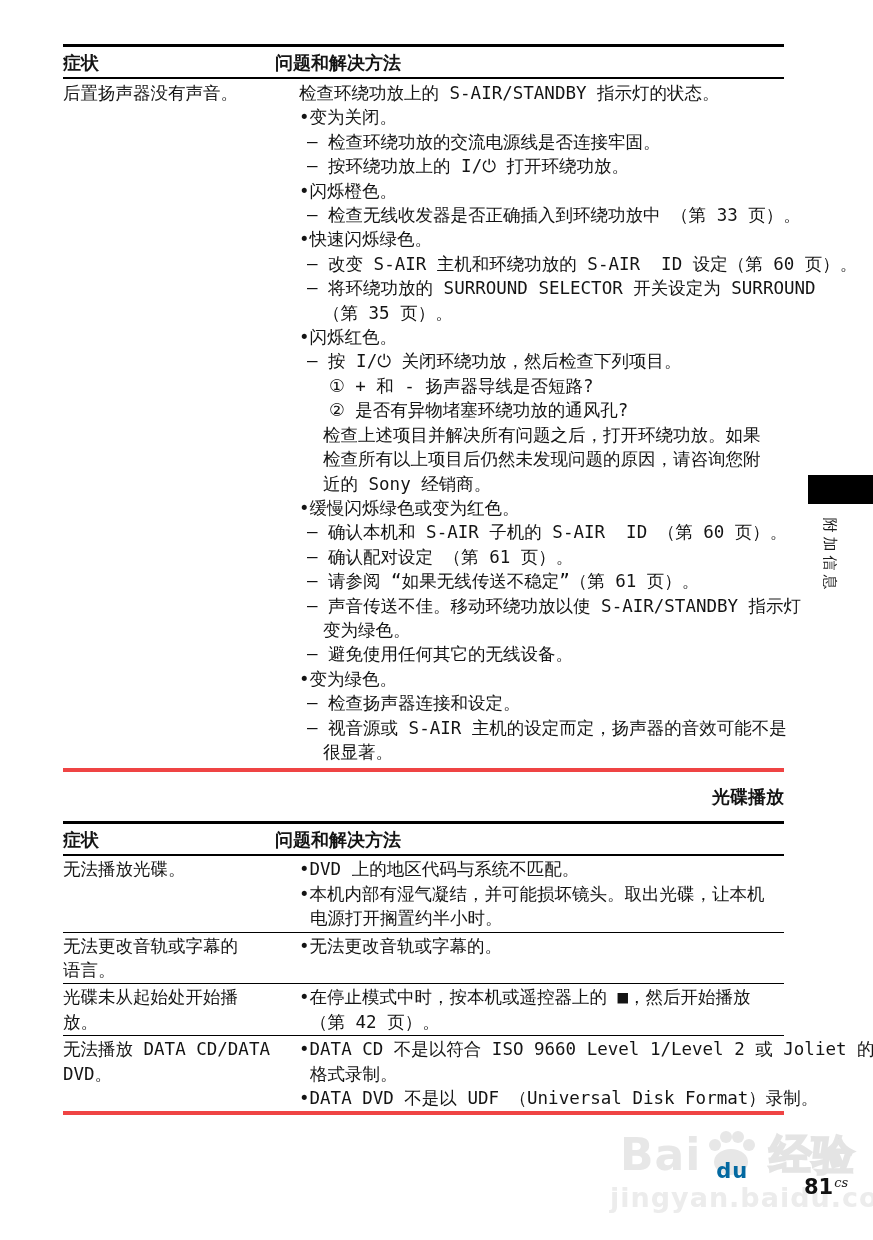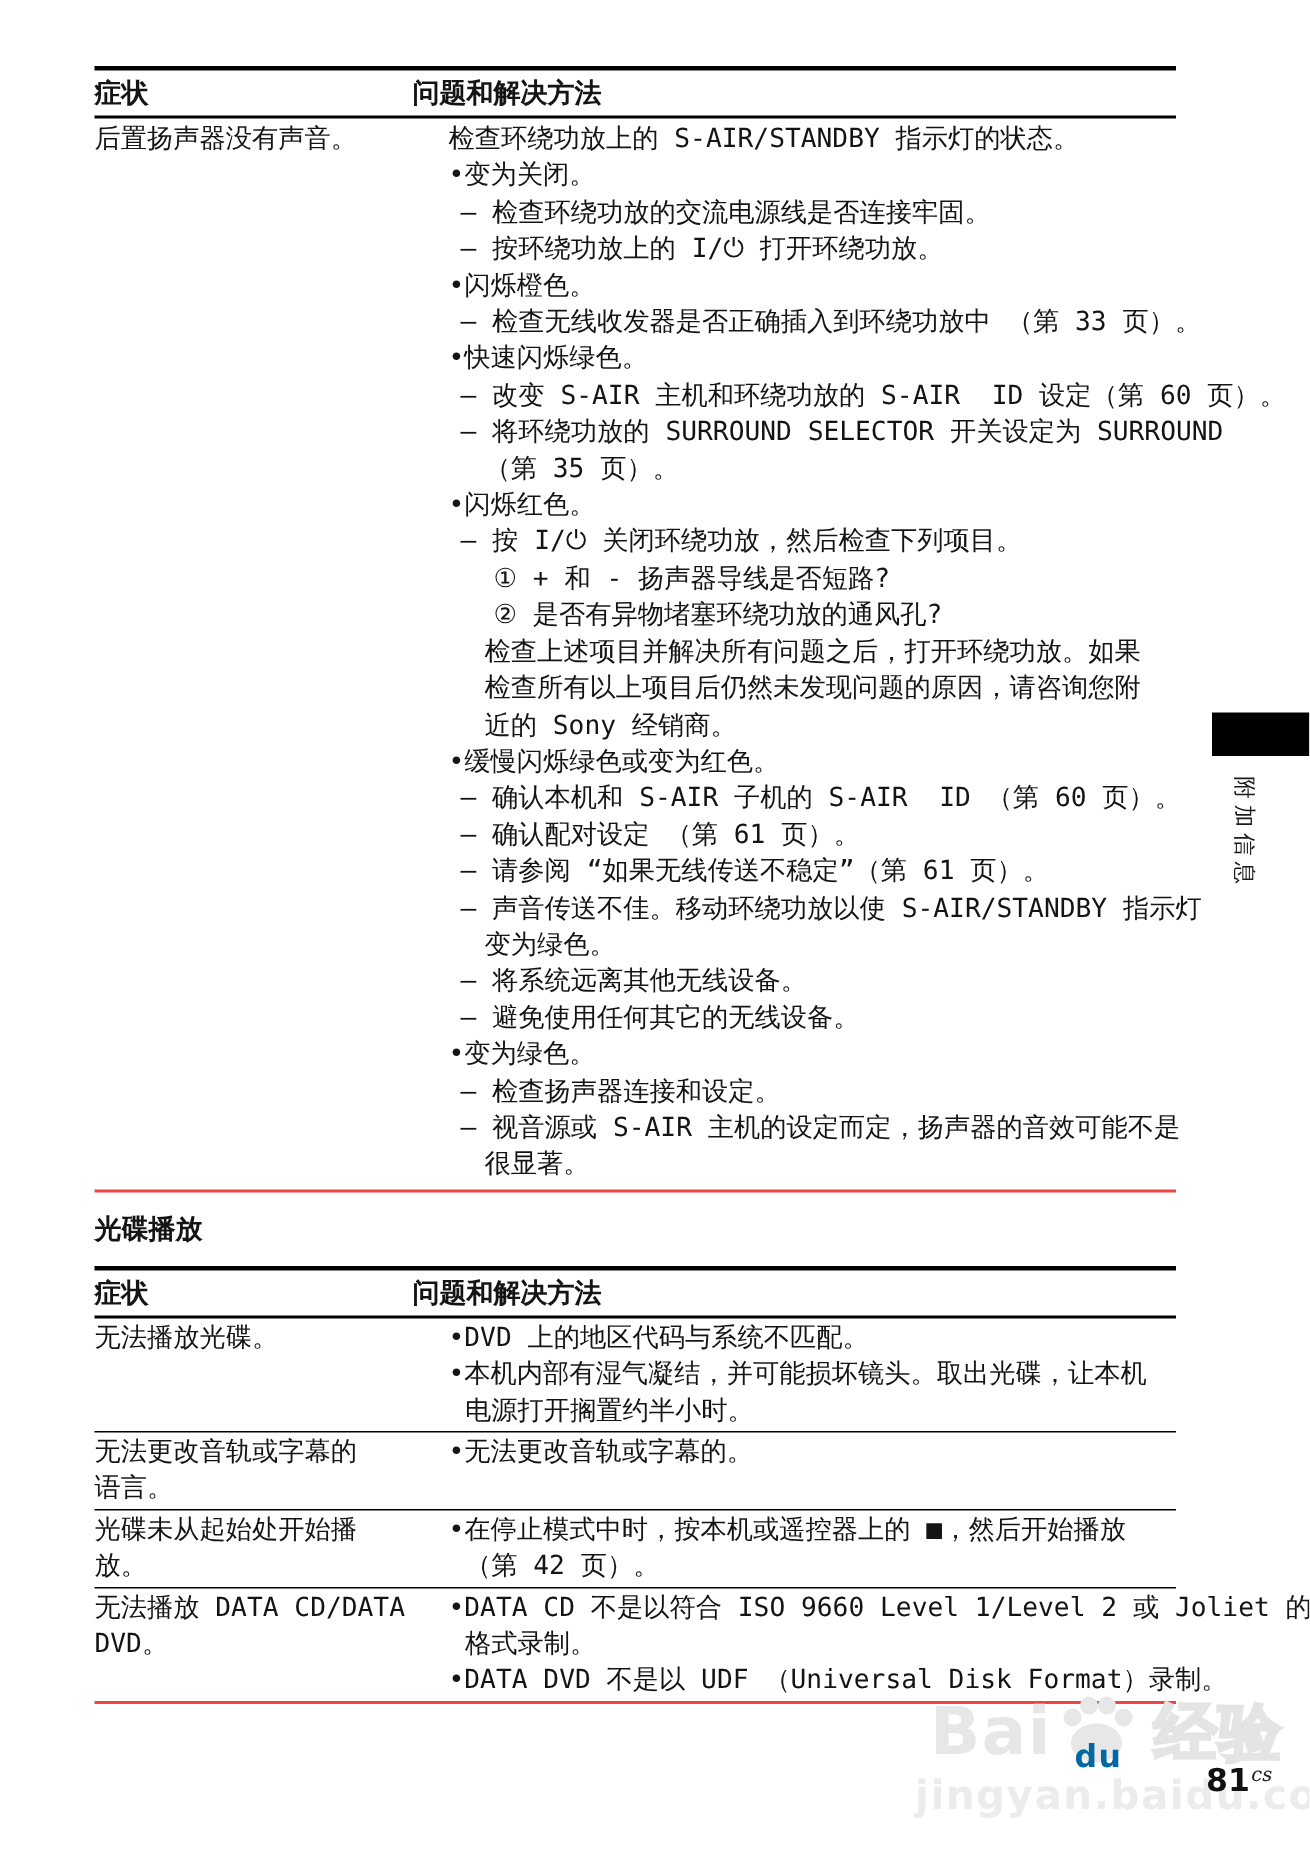--- a/index.html
+++ b/index.html
@@ -1,36 +1,36 @@
 <!DOCTYPE html>
 <html><head>
 <meta charset="utf-8">
 <style>
   html,body{margin:0;padding:0;background:#fff;}
   .page{
     position:relative;width:873px;height:1240px;background:#ffffff;overflow:hidden;
     font-family:"DejaVu Sans Mono","DejaVu Sans",sans-serif;color:#141414;
   }
   .content{position:absolute;left:63px;top:44px;width:721px;}
-  .ts-table{border-top:3px solid #000;border-bottom:2px solid #ef4444;}
+  .ts-table{border-top:3px solid #000;border-bottom:4px solid #ef4444;}
   .thead{display:flex;border-bottom:2px solid #000;padding:4px 0 3px;
          font-weight:bold;font-size:18px;line-height:23px;}
   .trow{display:flex;border-bottom:1px solid #000;gap:24px;}
   .trow:last-child{border-bottom:none;}
   #t1 .trow{padding:2px 0 4px;}
   #t2 .trow{padding:1px 0 1px;}
   .col1{width:212px;flex:none;}
   .col2{flex:1;min-width:0;}
   .line{font-size:17.5px;line-height:24.4px;white-space:pre;}
   .i0{margin-left:0;}
   .i1{margin-left:8px;}
   .i2{margin-left:24px;}
   .i3{margin-left:30px;}
   .i4{margin-left:11px;}
-  .section-title{font-size:18px;font-weight:bold;margin:13px 0 12px;line-height:24px;}
+  .section-title{font-size:18px;font-weight:bold;margin:13px 0 12px;line-height:24px;text-align:right;}
   .side-tab{position:absolute;left:808px;top:475px;width:65px;height:29px;background:#000;}
   .side-label{
     position:absolute;left:786px;top:546px;width:86px;text-align:center;
     transform:rotate(90deg);font-size:15px;letter-spacing:4px;white-space:nowrap;
     font-family:"DejaVu Sans",sans-serif;color:#1a1a1a;
   }
   .watermark{position:absolute;left:620px;top:1130px;color:#e8e8e8;
              font-family:"DejaVu Sans",sans-serif;font-weight:bold;}
   .wm-logo{display:flex;align-items:center;font-size:44px;letter-spacing:1px;color:#e7e7e7;line-height:48px;}
   .wm-paw{position:relative;width:56px;height:50px;margin:0 2px;flex:none;}
@@ -75,21 +75,20 @@
             <div class="line i3">② 是否有异物堵塞环绕功放的通风孔?</div>
             <div class="line i2">检查上述项目并解决所有问题之后，打开环绕功放。如果</div>
             <div class="line i2">检查所有以上项目后仍然未发现问题的原因，请咨询您附</div>
             <div class="line i2">近的 Sony 经销商。</div>
             <div class="line i0">•缓慢闪烁绿色或变为红色。</div>
             <div class="line i1">– 确认本机和 S-AIR 子机的 S-AIR  ID （第 60 页）。</div>
             <div class="line i1">– 确认配对设定 （第 61 页）。</div>
             <div class="line i1">– 请参阅 “如果无线传送不稳定”（第 61 页）。</div>
             <div class="line i1">– 声音传送不佳。移动环绕功放以使 S-AIR/STANDBY 指示灯</div>
             <div class="line i2">变为绿色。</div>
-            <div class="line i1">– 将系统远离其他无线设备。</div>
             <div class="line i1">– 避免使用任何其它的无线设备。</div>
             <div class="line i0">•变为绿色。</div>
             <div class="line i1">– 检查扬声器连接和设定。</div>
             <div class="line i1">– 视音源或 S-AIR 主机的设定而定，扬声器的音效可能不是</div>
             <div class="line i2">很显著。</div>
           </div>
         </div>
       </section>
 
     <h2 class="section-title">光碟播放</h2>

